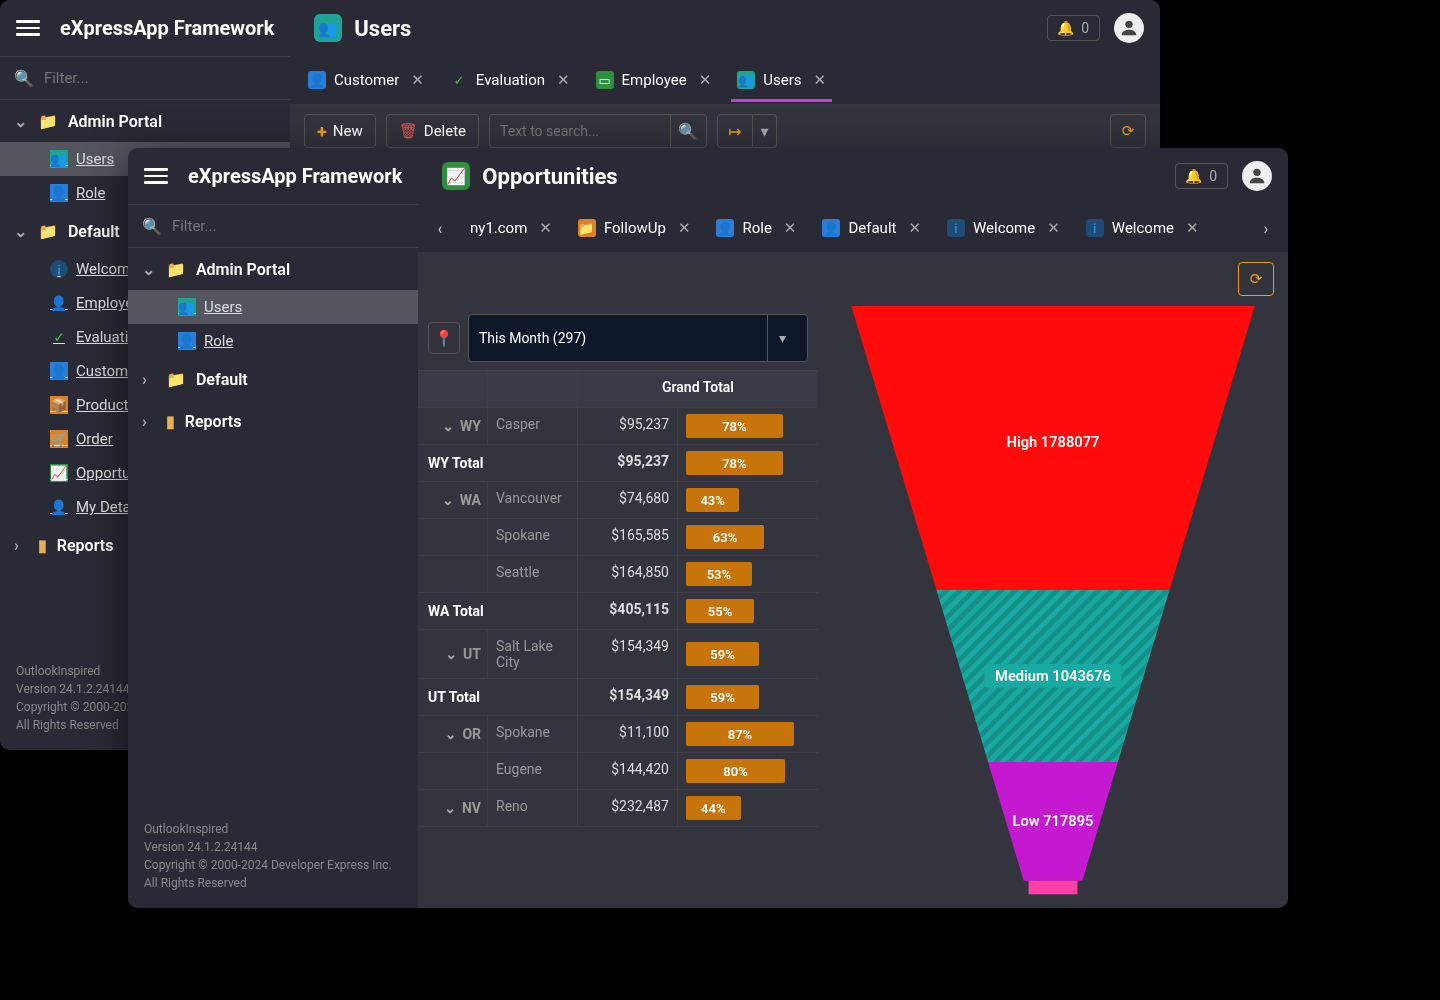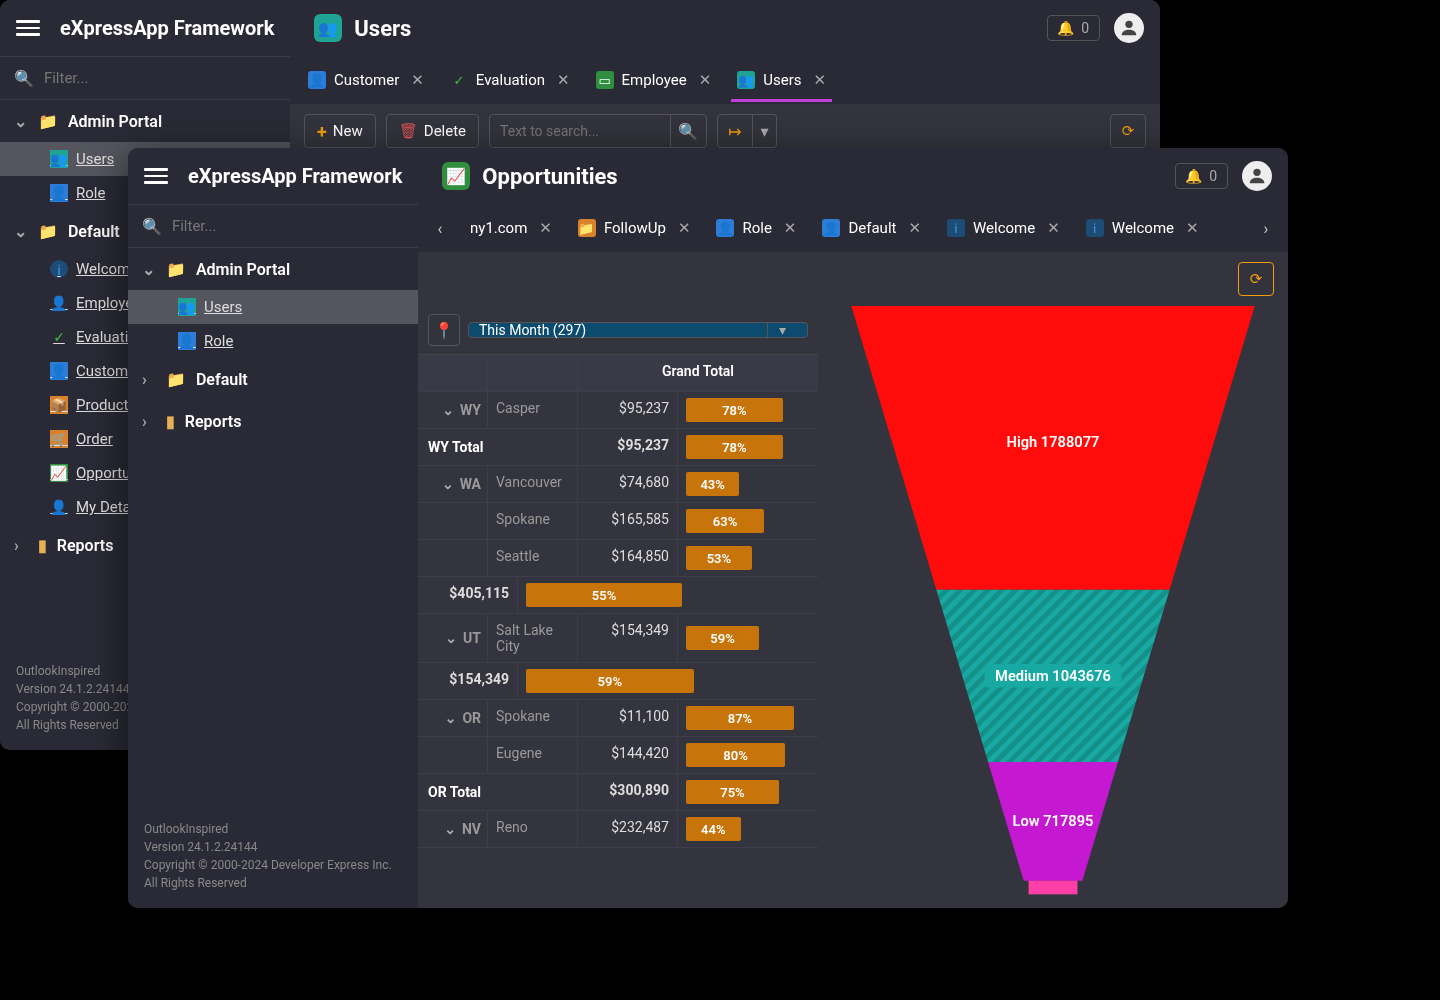--- a/index.html
+++ b/index.html
@@ -50,21 +50,21 @@
   .searchbox .sicon { width:36px; height:100%; display:flex; align-items:center; justify-content:center; border-left:1px solid #555; color:#f59e0b; }
   .dropbtn { display:flex; }
   .dropbtn .main { border:1px solid #555; border-radius:4px 0 0 4px; height:34px; width:36px; display:flex; align-items:center; justify-content:center; color:#f59e0b; background:#33333d; }
   .dropbtn .arrow { border:1px solid #555; border-left:none; border-radius:0 4px 4px 0; height:34px; width:24px; display:flex; align-items:center; justify-content:center; color:#aaa; background:#33333d; }
   .toolbar .spacer { flex:1; }
   
   .content { flex:1; display:flex; overflow:hidden; }
   .pivot { width:400px; display:flex; flex-direction:column; overflow:hidden; }
   .pivothead { display:flex; align-items:center; gap:8px; padding:8px 10px; }
   .pivothead .pin { width:32px; height:32px; border:1px solid #555; border-radius:4px; display:flex; align-items:center; justify-content:center; color:#e05555; background:#33333d; }
-  .pivothead .period { flex:1; display:flex; align-items:center; height:16px; border:1px solid #555; border-radius:4px; background:#0c4a6e; color:#fff; padding:0 10px; font-size:14px; }
+  .pivothead .period { flex:1; display:flex; align-items:center; height:48px; border:1px solid #555; border-radius:4px; background:#0f172a; color:#fff; padding:0 10px; font-size:14px; }
   .pivothead .period .arr { margin-left:auto; border-left:1px solid #555; height:100%; width:30px; display:flex; align-items:center; justify-content:center; color:#aaa; }
   
   .ptable { flex:1; overflow:auto; font-size:14px; color:#ddd; border-top:1px solid #444; }
   .prow { display:flex; border-bottom:1px solid #3e3e4a; min-height:37px; }
   .prow.head { background:#3a3a46; font-weight:600; color:#fff; }
   .prow .c1 { width:70px; padding:8px 6px; display:flex; align-items:center; justify-content:flex-end; gap:6px; color:#999; font-weight:700; border-right:1px solid #3e3e4a; }
   .prow .c1 .exp { color:#aaa; cursor:pointer; }
   .prow .c2 { width:90px; padding:8px 8px; color:#999; border-right:1px solid #3e3e4a; }
   .prow .c3 { width:100px; padding:8px 8px; text-align:right; border-right:1px solid #3e3e4a; }
   .prow .c4 { flex:1; padding:6px 8px; display:flex; align-items:center; }
@@ -374,60 +374,55 @@
               </div>
               <div class="prow">
                 <div class="c1"></div>
                 <div class="c2">Seattle</div>
                 <div class="c3">$164,850</div>
                 <div class="c4">
                   <div class="bar" style="width:53%">53%</div>
                 </div>
               </div>
               <div class="prow subtotal">
+                <div class="c1" style="width:160px;justify-content:flex-start;padding-left:10px">WA Total</div>
                 <div class="c3">$405,115</div>
                 <div class="c4">
                   <div class="bar" style="width:55%">55%</div>
                 </div>
               </div>
               <div class="prow">
                 <div class="c1"><span class="exp">⌄</span> UT</div>
                 <div class="c2">Salt Lake City</div>
                 <div class="c3">$154,349</div>
                 <div class="c4">
                   <div class="bar" style="width:59%">59%</div>
                 </div>
               </div>
               <div class="prow subtotal">
+                <div class="c1" style="width:160px;justify-content:flex-start;padding-left:10px">UT Total</div>
                 <div class="c3">$154,349</div>
                 <div class="c4">
                   <div class="bar" style="width:59%">59%</div>
                 </div>
               </div>
               <div class="prow">
                 <div class="c1"><span class="exp">⌄</span> OR</div>
                 <div class="c2">Spokane</div>
                 <div class="c3">$11,100</div>
                 <div class="c4">
                   <div class="bar" style="width:87%">87%</div>
                 </div>
               </div>
               <div class="prow">
                 <div class="c1"></div>
                 <div class="c2">Eugene</div>
                 <div class="c3">$144,420</div>
                 <div class="c4">
                   <div class="bar" style="width:80%">80%</div>
-                </div>
-              </div>
-              <div class="prow subtotal">
-                <div class="c1" style="width:160px;justify-content:flex-start;padding-left:10px">OR Total</div>
-                <div class="c3">$300,890</div>
-                <div class="c4">
-                  <div class="bar" style="width:75%">75%</div>
                 </div>
               </div>
               <div class="prow">
                 <div class="c1"><span class="exp">⌄</span> NV</div>
                 <div class="c2">Reno</div>
                 <div class="c3">$232,487</div>
                 <div class="c4">
                   <div class="bar" style="width:44%">44%</div>
                 </div>
               </div>

